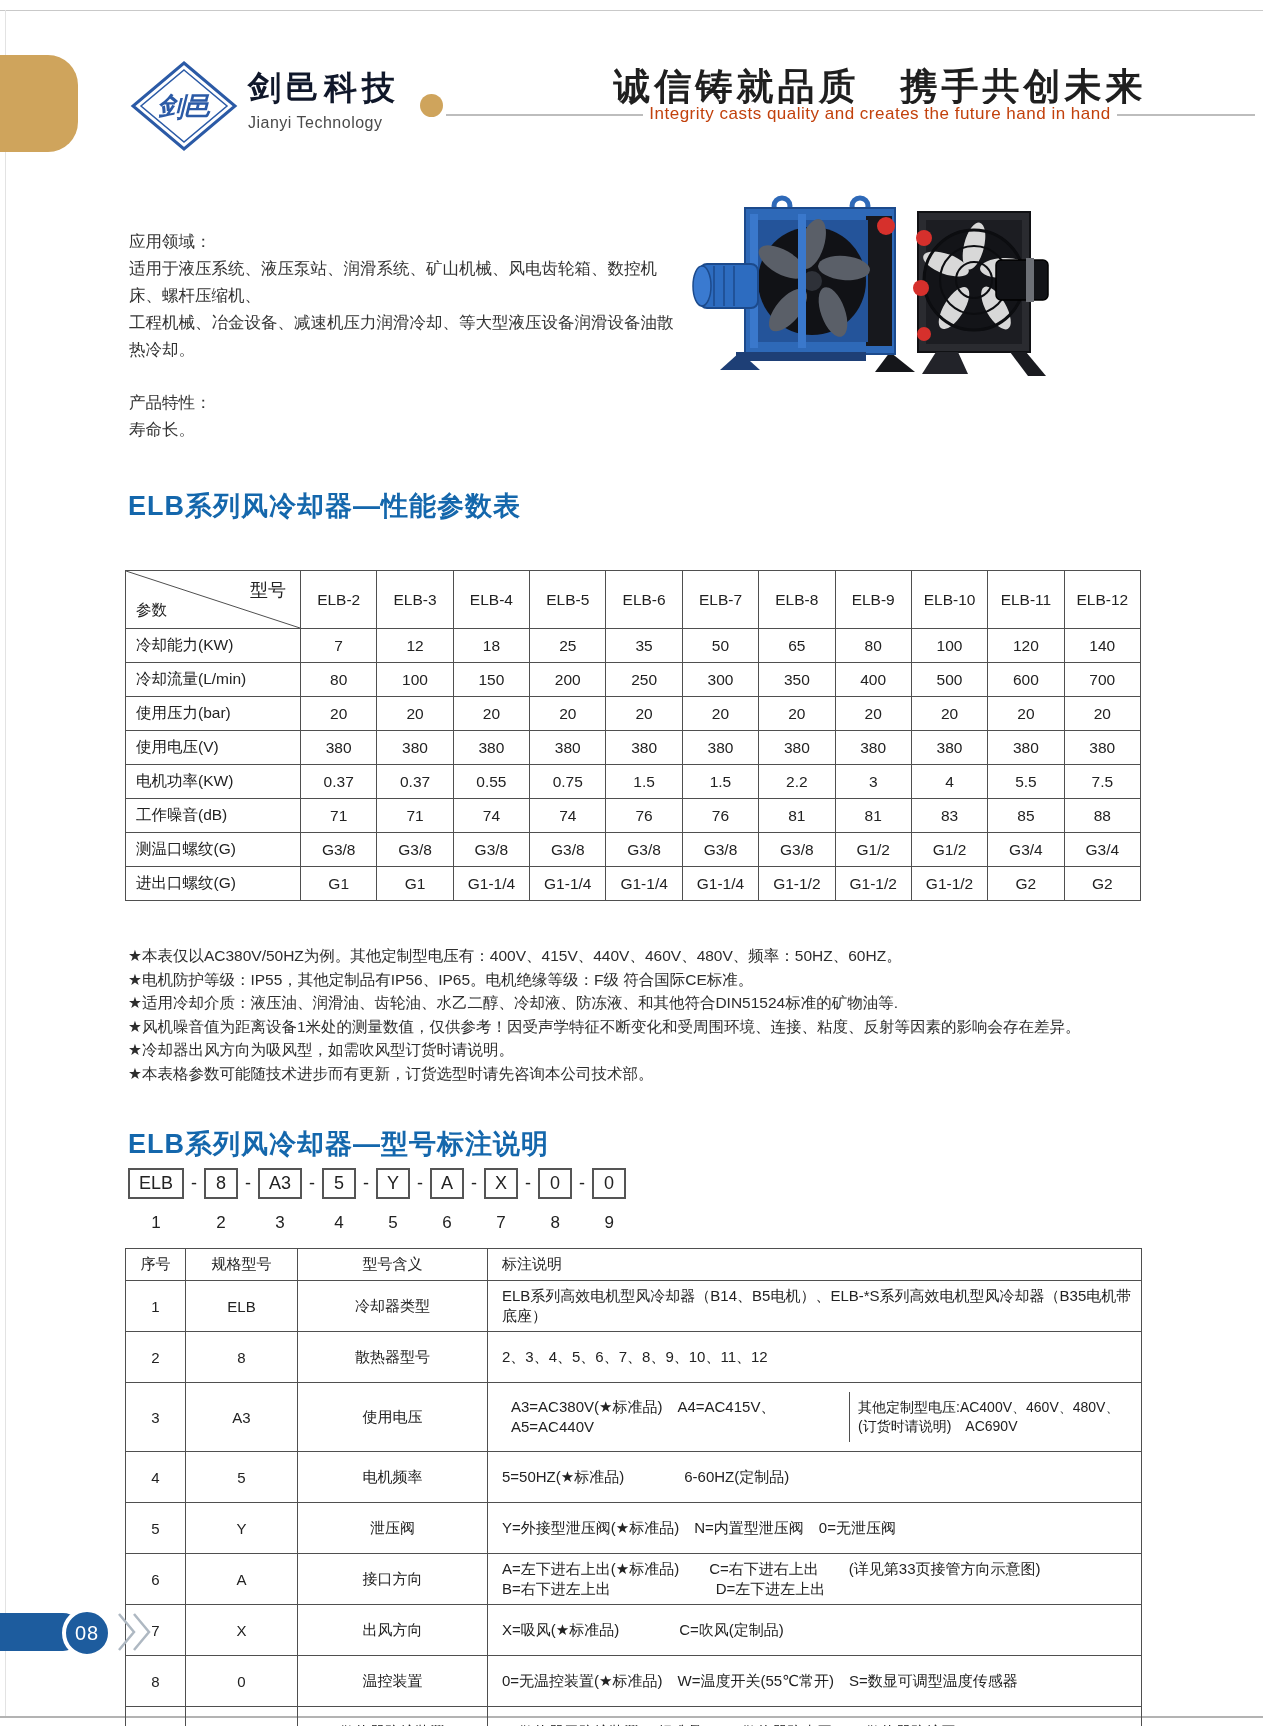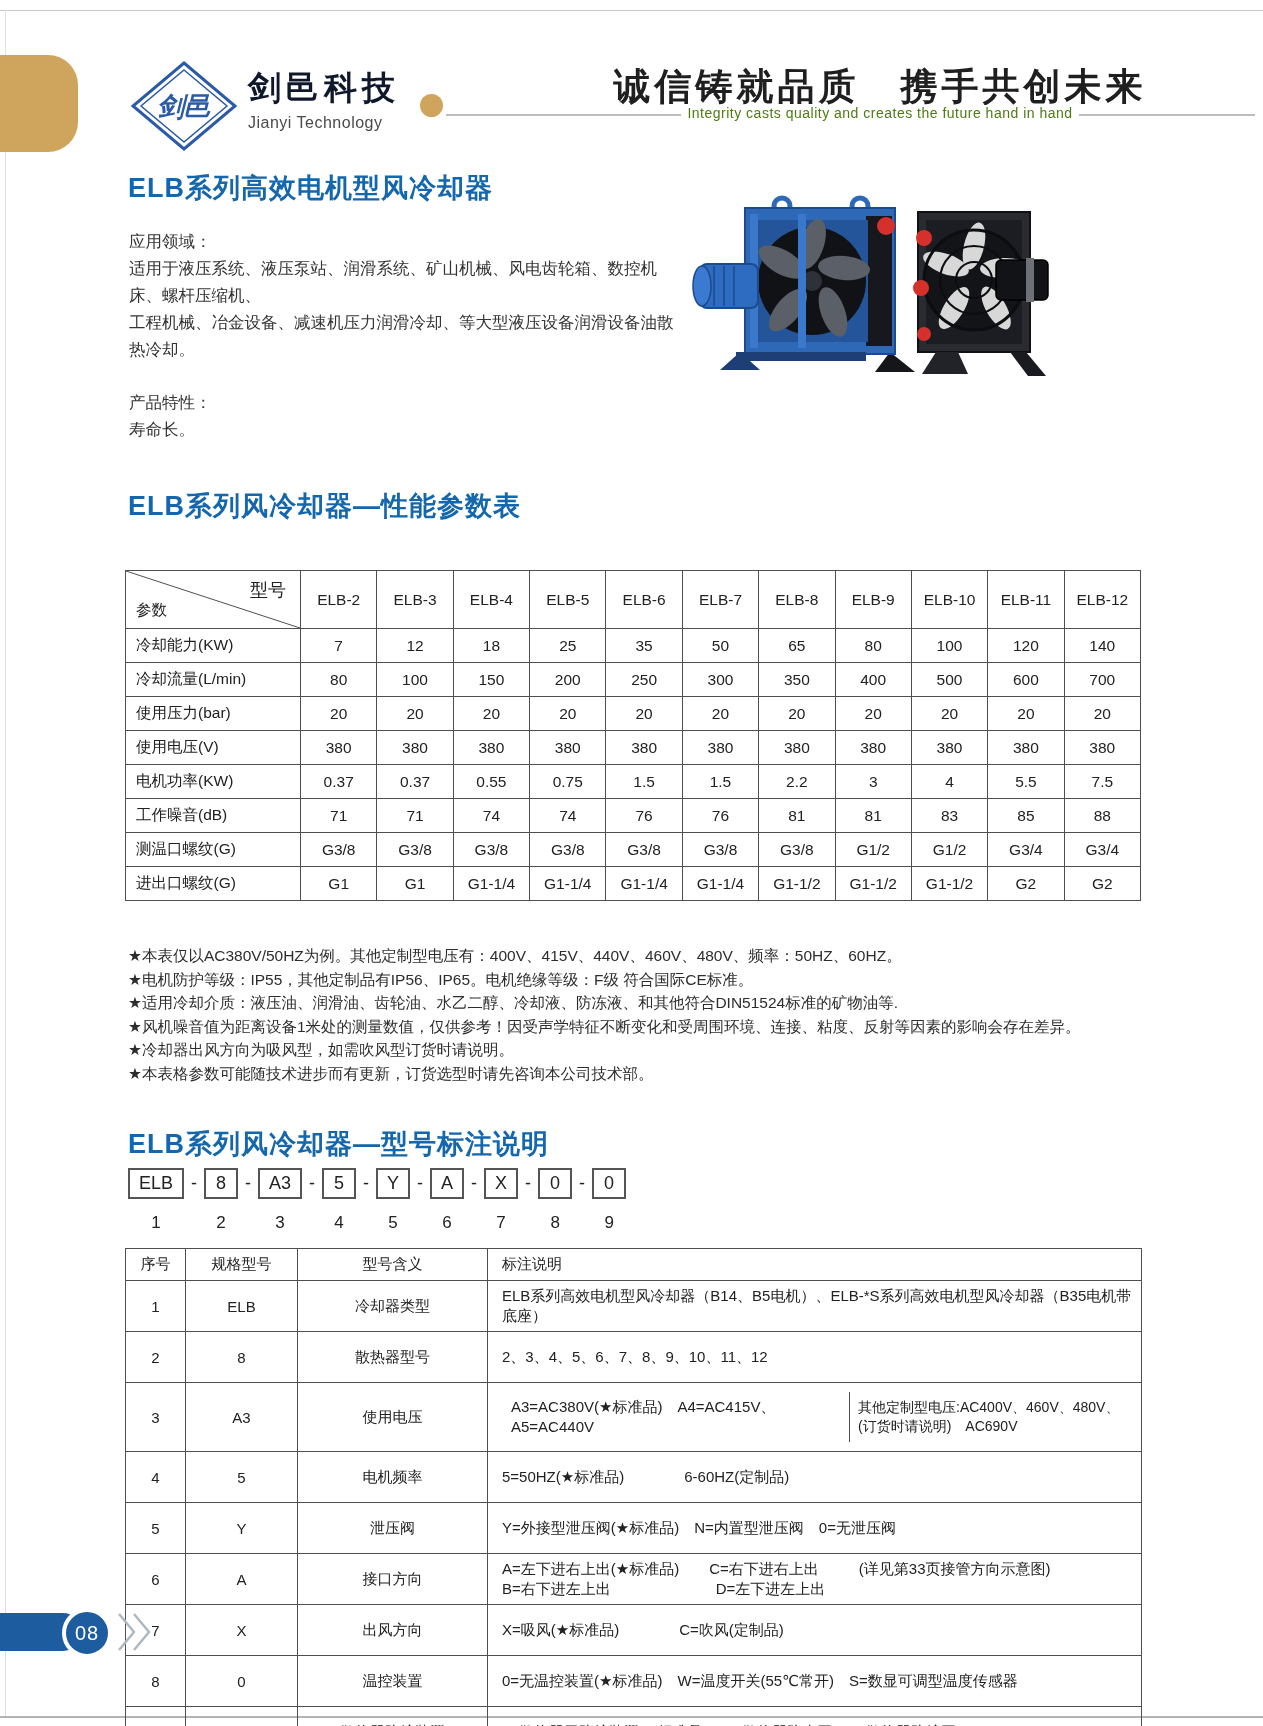--- a/index.html
+++ b/index.html
@@ -15,21 +15,21 @@
   .logo-svg{position:absolute;left:130px;top:60px;}
   .company{position:absolute;left:248px;top:66px;}
   .company-cn{font-size:33px;font-weight:bold;color:#0f172a;letter-spacing:5px;}
   .company-en{font-size:16px;color:#4a4a4a;margin-top:3px;letter-spacing:0.5px;}
   .gold-dot{position:absolute;left:420px;top:94px;width:23px;height:23px;border-radius:50%;background:#cfa45c;}
   .header-line{position:absolute;left:446px;right:8px;top:114px;height:2px;background:#bdbdbd;}
   .slogan-cn{position:absolute;left:600px;top:62px;width:560px;text-align:center;
              font-family:"DejaVu Serif","Liberation Serif",serif;
              font-size:37px;font-weight:bold;color:#1f1f1f;letter-spacing:4px;white-space:nowrap;}
   .slogan-en{position:absolute;left:600px;top:104px;width:560px;text-align:center;z-index:2;}
-  .slogan-en span{background:#fff;padding:0 6px;font-size:14px;color:#4d7c0f;letter-spacing:0.5px;white-space:nowrap;}
+  .slogan-en span{background:#fff;padding:0 6px;font-size:17px;color:#c2410c;letter-spacing:0.5px;white-space:nowrap;}
 
   
   .sec-title{position:absolute;left:128px;color:#1467ac;font-weight:bold;font-size:27px;letter-spacing:1px;}
 
   
   .intro{position:absolute;left:129px;top:228px;width:560px;font-size:16.5px;line-height:27px;color:#333;}
   .intro p{margin:0 0 0 0;}
   .intro .gap{height:26px;}
 
   
@@ -66,21 +66,21 @@
   table.spec thead tr{height:32px;}
   table.spec td{height:40px;}
   table.spec .c{text-align:center;}
   table.spec .desc{padding:5px 6px 5px 14px;line-height:20px;}
   table.spec th.desc-h{text-align:left;padding-left:14px;}
   td.splitcell{padding:9px !important;}
   .split{display:flex;align-items:stretch;}
   .split .main{flex:1;padding:5px 0 5px 14px;display:flex;align-items:center;}
   .split .extra{width:268px;border-left:1px solid #4f4f4f;padding:4px 6px 4px 8px;font-size:14px;line-height:19px;
                 display:flex;flex-direction:column;justify-content:center;}
-  .desc-note{margin-left:40px;}
+  .desc-note{margin-left:30px;}
 
   
   .footer-bar{position:absolute;left:0;top:1613px;width:82px;height:38px;background:#1d5c9e;border-radius:0 19px 19px 0;}
   .footer-circle{position:absolute;left:62px;top:1608px;width:42px;height:42px;border-radius:50%;background:#1d5c9e;
                  border:4px solid #fff;color:#fff;display:flex;align-items:center;justify-content:center;
                  font-size:20px;letter-spacing:1px;}
   .footer-chevrons{position:absolute;left:116px;top:1608px;}
 </style>
 </head>
 <body>
@@ -98,21 +98,20 @@
   </svg>
   <div class="company">
     <div class="company-cn">剑邑科技</div>
     <div class="company-en">Jianyi Technology</div>
   </div>
   <div class="gold-dot"></div>
   <div class="header-line"></div>
   <div class="slogan-cn">诚信铸就品质　携手共创未来</div>
   <div class="slogan-en"><span>Integrity casts quality and creates the future hand in hand</span></div>
 
-  <div class="sec-title" style="top:170px;">ELB系列高效电机型风冷却器</div>
   <div class="intro">
     <p>应用领域：</p>
     <p>适用于液压系统、液压泵站、润滑系统、矿山机械、风电齿轮箱、数控机床、螺杆压缩机、</p>
     <p>工程机械、冶金设备、减速机压力润滑冷却、等大型液压设备润滑设备油散热冷却。</p>
     <div class="gap"></div>
     <p>产品特性：</p>
     <p>寿命长。</p>
   </div>
 
   <svg class="photos" width="360" height="190" viewBox="0 0 360 190">

